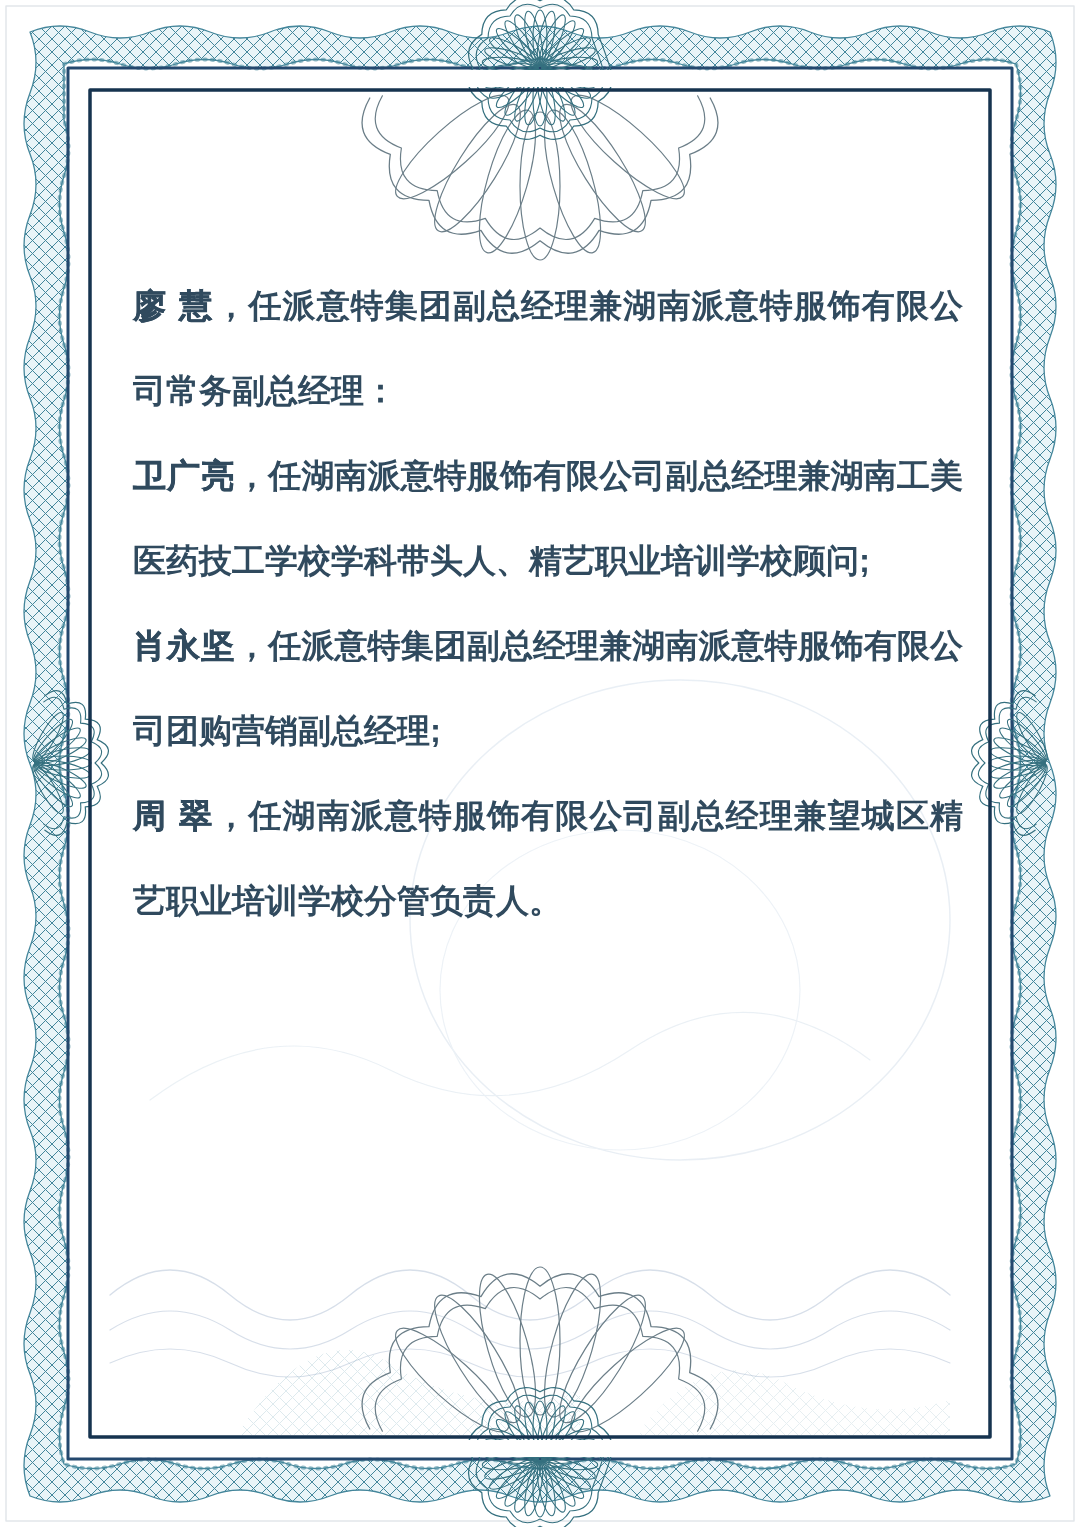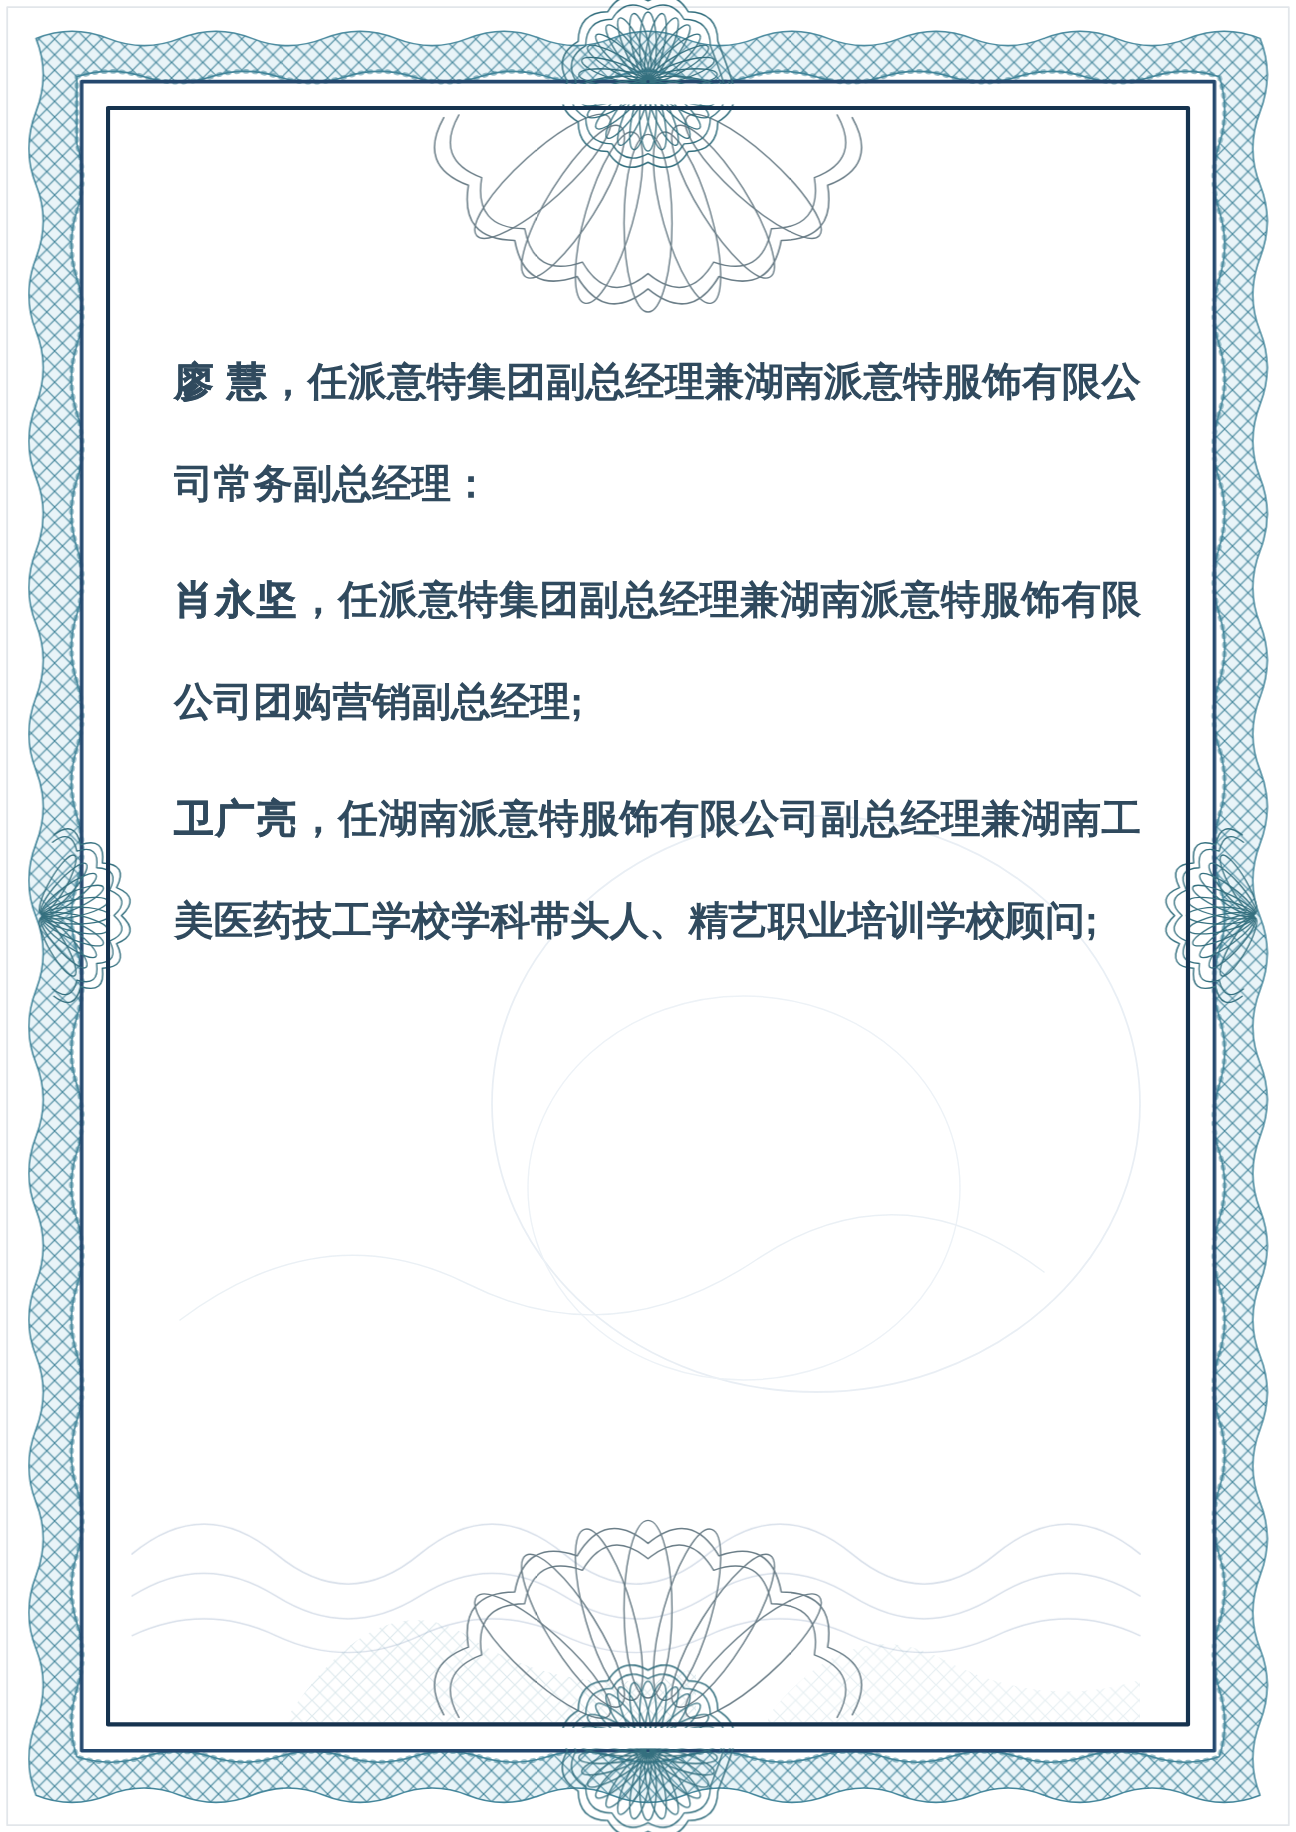--- a/index.html
+++ b/index.html
@@ -4,21 +4,21 @@
 <style>
   html,body{margin:0;padding:0;background:#fff;}
   .stage{position:relative;width:1080px;height:1527px;background:#ffffff;overflow:hidden;
          font-family:"Liberation Sans", sans-serif;}
   .deco{position:absolute;left:0;top:0;width:1080px;height:1527px;display:block;}
   .text-block{
     position:absolute;left:133px;top:263px;width:830px;
     font-size:33px;line-height:85px;font-weight:700;color:#304a5e;
     text-align:justify;text-justify:inter-character;
   }
-  .para{margin:12px;padding:0;text-align:justify;text-align-last:left;}
+  .para{margin:0;padding:0;text-align:justify;text-align-last:left;}
   .pname{-webkit-text-stroke:0.5px currentColor;letter-spacing:1px;}
 </style>
 </head>
 <body>
 
 <div class="stage">
 
   <svg class="deco" viewBox="0 0 1080 1527" stroke-linecap="round" stroke-linejoin="round">
     <defs>
       <pattern id="xh" width="13" height="13" patternUnits="userSpaceOnUse">
@@ -157,17 +157,18 @@
     </g>
 
     <rect x="452" y="70" width="176" height="17" fill="#ffffff"></rect>
     <rect x="452" y="1440" width="176" height="17" fill="#ffffff"></rect>
 
     <rect x="90" y="90" width="900" height="1347" fill="none" stroke="#16334f" stroke-width="3.5"></rect>
   </svg>
 
   <div class="text-block">
     <p class="para"><span class="pname">廖 慧</span><span>，</span><span>任派意特集团副总经理兼湖南派意特服饰有限公司常务副总经理：</span></p>
+    <p class="para"><span class="pname">卫广亮</span><span>，</span><span>任湖南派意特服饰有限公司副总经理兼湖南工美医药技工学校学科带头人、精艺职业培训学校顾问;</span></p>
     <p class="para"><span class="pname">肖永坚</span><span>，</span><span>任派意特集团副总经理兼湖南派意特服饰有限公司团购营销副总经理;</span></p>
-    <p class="para"><span class="pname">卫广亮</span><span>，</span><span>任湖南派意特服饰有限公司副总经理兼湖南工美医药技工学校学科带头人、精艺职业培训学校顾问;</span></p>
+    <p class="para"><span class="pname">周 翠</span><span>，</span><span>任湖南派意特服饰有限公司副总经理兼望城区精艺职业培训学校分管负责人。</span></p>
   </div>
 
 </div>
 
 </body></html>

